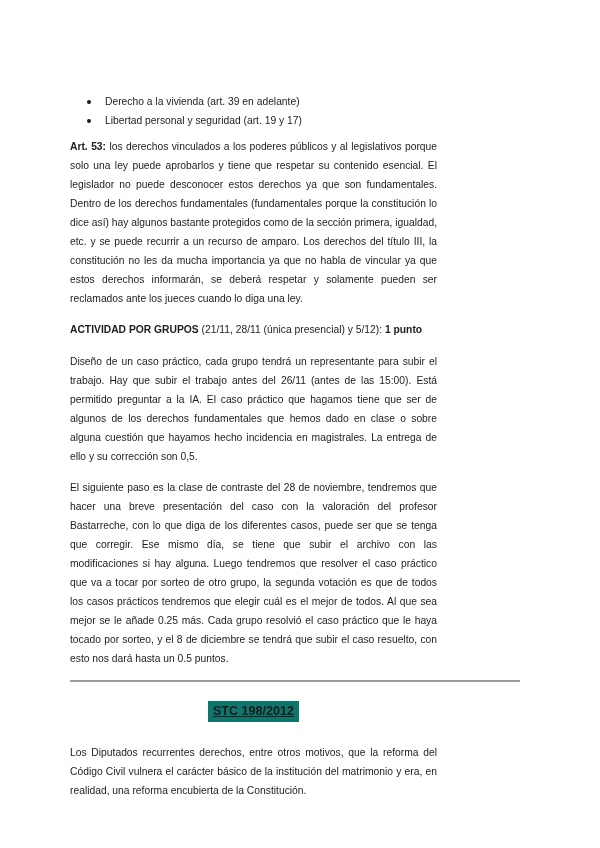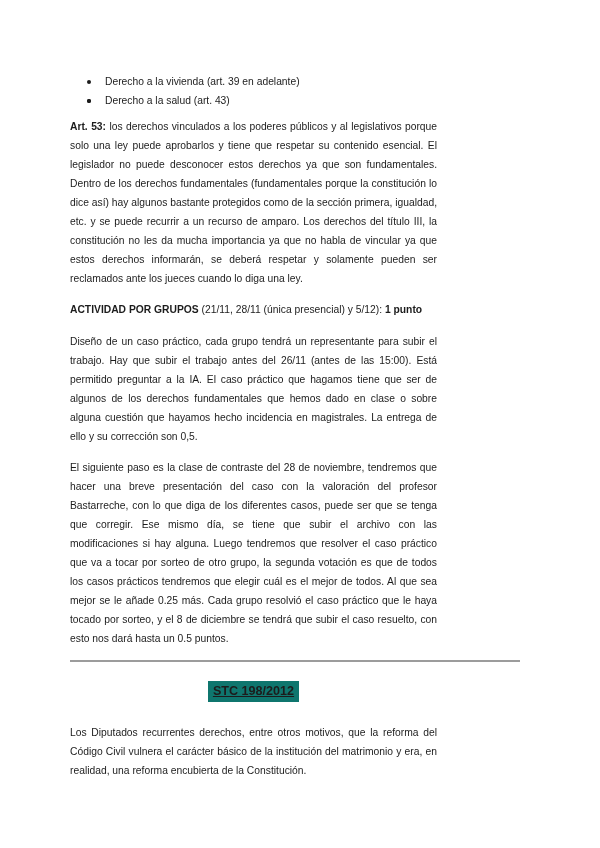--- a/index.html
+++ b/index.html
@@ -5,21 +5,21 @@
   * { margin: 0; padding: 0; box-sizing: border-box; }
   html, body { background: #ffffff; }
   body {
     width: 600px; height: 848px;
     font-family: "Liberation Sans", sans-serif;
     overflow: hidden;
   }
   .page {
     width: 509px; height: 848px;
     background: #ffffff;
-    padding: 72px 72px 0 70px;
+    padding: 92px 72px 0 70px;
     color: #1c1c1c;
     font-size: 10.3px;
     line-height: 19px;
   }
   .bullet-list { list-style: none; margin: 0 0 7px 0; }
   .bullet-item { position: relative; padding-left: 35px; }
   .bullet-dot {
     position: absolute; left: 17px; top: 8px;
     width: 4px; height: 4px; border-radius: 50%;
     background: #1c1c1c; display: inline-block;
@@ -48,24 +48,21 @@
 
 <div class="page">
 
   <ul class="bullet-list">
     <li class="bullet-item">
       <span class="bullet-dot"></span>
       <span>Derecho a la vivienda (art. 39 en adelante)</span>
     </li>
     <li class="bullet-item">
       <span class="bullet-dot"></span>
-    </li>
-    <li class="bullet-item">
-      <span class="bullet-dot"></span>
-      <span>Derecho a la salud (art. 43)</span>
+      <span>Libertad personal y seguridad (art. 19 y 17)</span>
     </li>
   </ul>
 
   <p class="para"><span class="label-bold-underline">Art. 53:</span><span> los derechos vinculados a los poderes públicos y al legislativos porque solo una ley puede aprobarlos y tiene que respetar su contenido esencial. El legislador no puede desconocer estos derechos ya que son fundamentales. Dentro de los derechos fundamentales (fundamentales porque la constitución lo dice así) hay algunos bastante protegidos como de la sección primera, igualdad, etc. y se puede recurrir a un recurso de amparo. Los derechos del título III, la constitución no les da mucha importancia ya que no habla de vincular ya que estos derechos informarán, se deberá respetar y solamente pueden ser reclamados ante los jueces cuando lo diga una ley.</span></p>
 
 
   <p class="para actividad-line"><span class="label-bold-underline">ACTIVIDAD POR GRUPOS</span><span> (21/11, 28/11 (única presencial) y 5/12): </span><span class="bold">1 punto</span></p>
 
   <p class="para">Diseño de un caso práctico, cada grupo tendrá un representante para subir el trabajo. Hay que subir el trabajo antes del 26/11 (antes de las 15:00). Está permitido preguntar a la IA. El caso práctico que hagamos tiene que ser de algunos de los derechos fundamentales que hemos dado en clase o sobre alguna cuestión que hayamos hecho incidencia en magistrales. La entrega de ello y su corrección son 0,5.</p>
 

